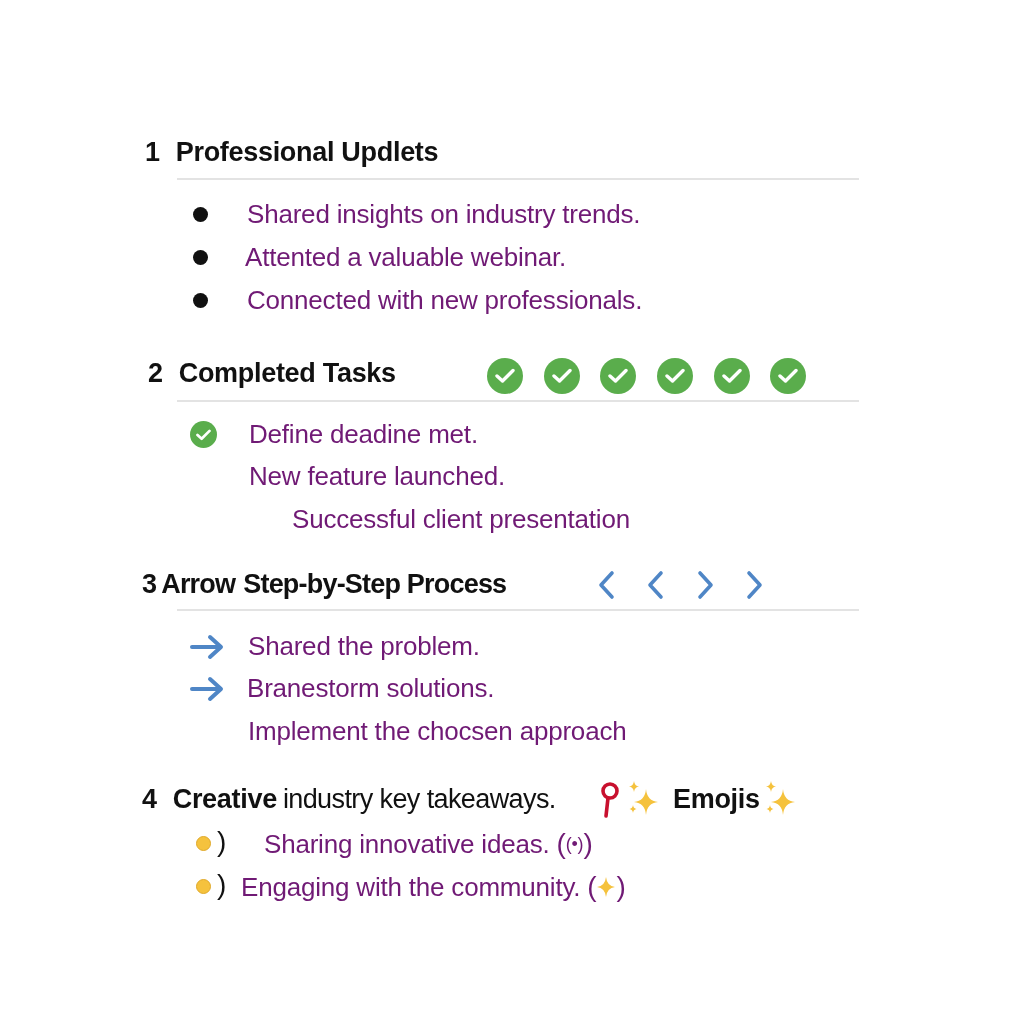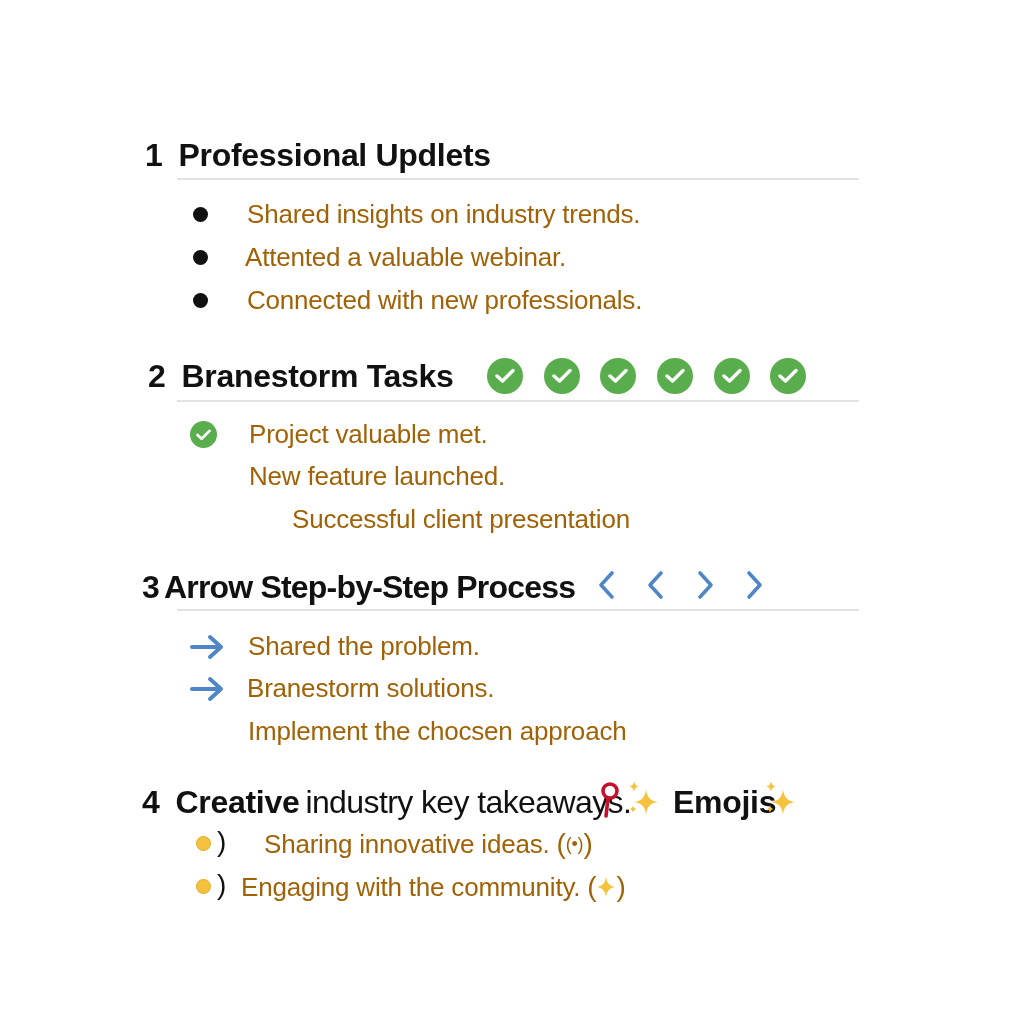--- a/index.html
+++ b/index.html
@@ -12,31 +12,31 @@
       height: 1024px;
       position: relative;
       overflow: hidden;
       font-family: "Liberation Sans", "DejaVu Sans", sans-serif;
       color: #111111;
     }
     .abs { position: absolute; white-space: nowrap; }
 
     .heading {
       font-weight: bold;
-      font-size: 32px;
+      font-size: 27px;
       letter-spacing: -0.3px;
       color: #111111;
       line-height: 1;
     }
     .heading .num { font-weight: bold; }
     .heading .light { font-weight: normal; }
 
     .item-text {
       font-size: 26px;
-      color: #a16207;
+      color: #701a75;
       line-height: 1;
       letter-spacing: -0.2px;
     }
 
     .divider {
       position: absolute;
       height: 2px;
       background: #e3e3e3;
     }
 
@@ -89,21 +89,21 @@
 
   <div class="bullet-dot" style="left:193px; top:250px;"></div>
   <div class="abs item-text" style="left:245px; top:244px;">Attented a valuable webinar.</div>
 
   <div class="bullet-dot" style="left:193px; top:293px;"></div>
   <div class="abs item-text" style="left:247px; top:287px;">Connected with new professionals.</div>
 </div>
 
 <div>
   <div class="abs heading" style="left:148px; top:360px;">
-    <span class="num">2</span><span style="display:inline-block;width:16px;"></span><span>Branestorm Tasks</span>
+    <span class="num">2</span><span style="display:inline-block;width:16px;"></span><span>Completed Tasks</span>
   </div>
 
   <div class="check" style="left:487px; top:358px; width:36px; height:36px;">
     <svg width="20" height="16" viewBox="0 0 20 16">
         <path d="M2 8 L7.5 13 L18 2.5" fill="none" stroke="#fff" stroke-width="3.4" stroke-linecap="round" stroke-linejoin="round"></path>
       </svg>
   </div>
   <div class="check" style="left:544px; top:358px; width:36px; height:36px;">
     <svg width="20" height="16" viewBox="0 0 20 16">
         <path d="M2 8 L7.5 13 L18 2.5" fill="none" stroke="#fff" stroke-width="3.4" stroke-linecap="round" stroke-linejoin="round"></path>
@@ -130,21 +130,21 @@
       </svg>
   </div>
 
   <div class="divider" style="left:177px; top:400px; width:682px;"></div>
 
   <div class="check" style="left:190px; top:421px; width:27px; height:27px;">
     <svg width="15" height="12" viewBox="0 0 20 16">
         <path d="M2 8 L7.5 13 L18 2.5" fill="none" stroke="#fff" stroke-width="3.6" stroke-linecap="round" stroke-linejoin="round"></path>
       </svg>
   </div>
-  <div class="abs item-text" style="left:249px; top:421px;">Project valuable met.</div>
+  <div class="abs item-text" style="left:249px; top:421px;">Define deadine met.</div>
   <div class="abs item-text" style="left:249px; top:463px;">New feature launched.</div>
   <div class="abs item-text" style="left:248px; top:506px;margin-left:44px;">Successful client presentation</div>
 </div>
 
 <div>
   <div class="abs heading" style="left:142px; top:571px; letter-spacing:-0.8px;">
     <span class="num">3</span><span style="display:inline-block;width:5px;"></span><span>Arrow</span><span style="display:inline-block;width:8px;"></span><span>Step-by-Step Process</span>
   </div>
 
   <div class="abs chev" style="left:596px; top:570px;">

